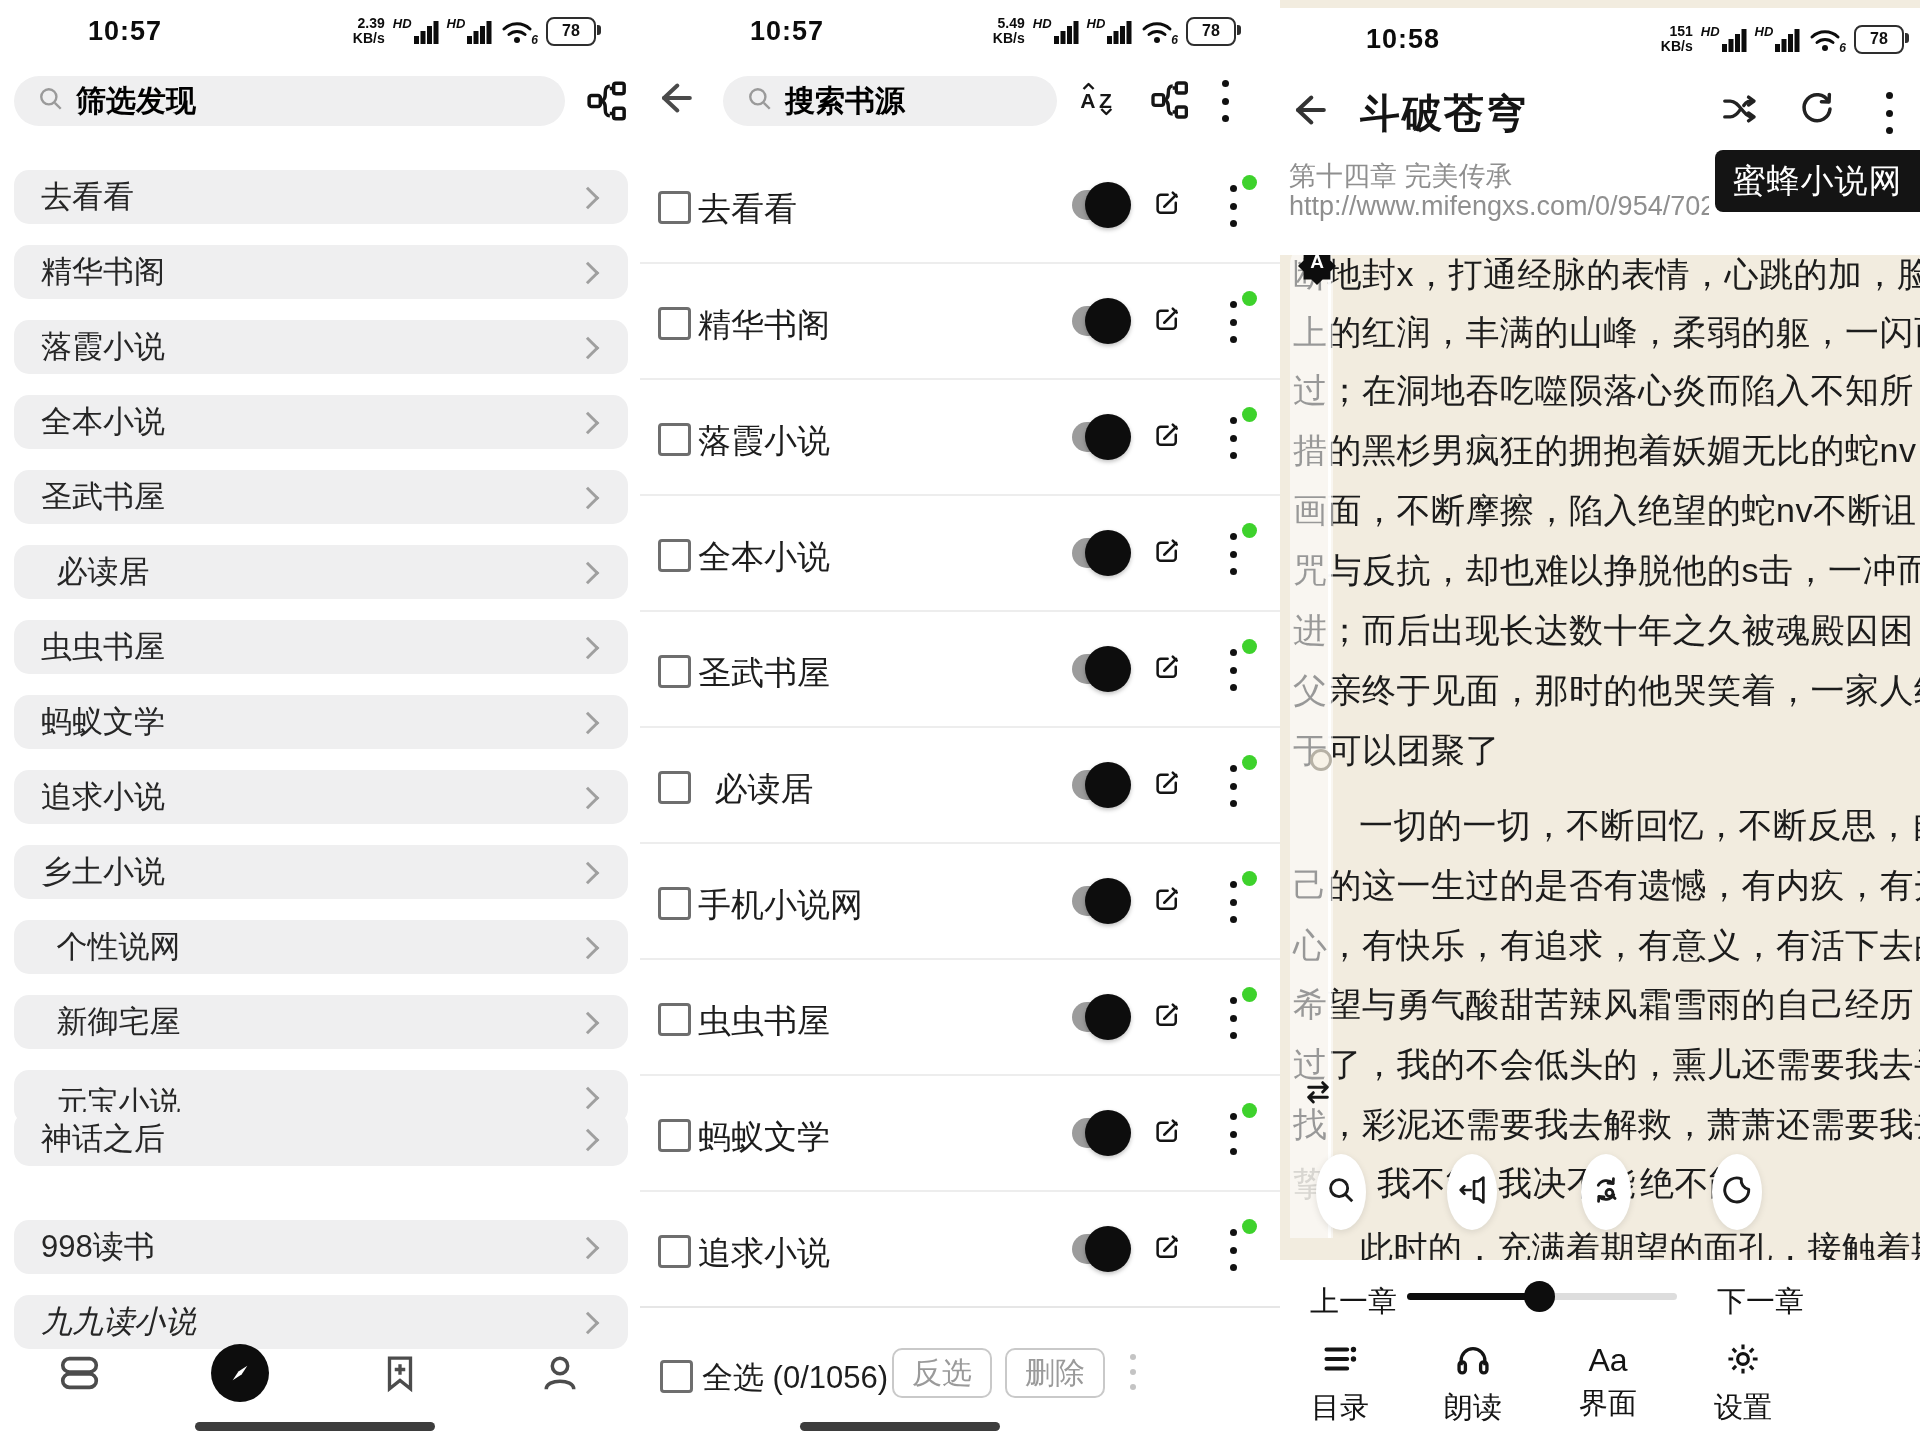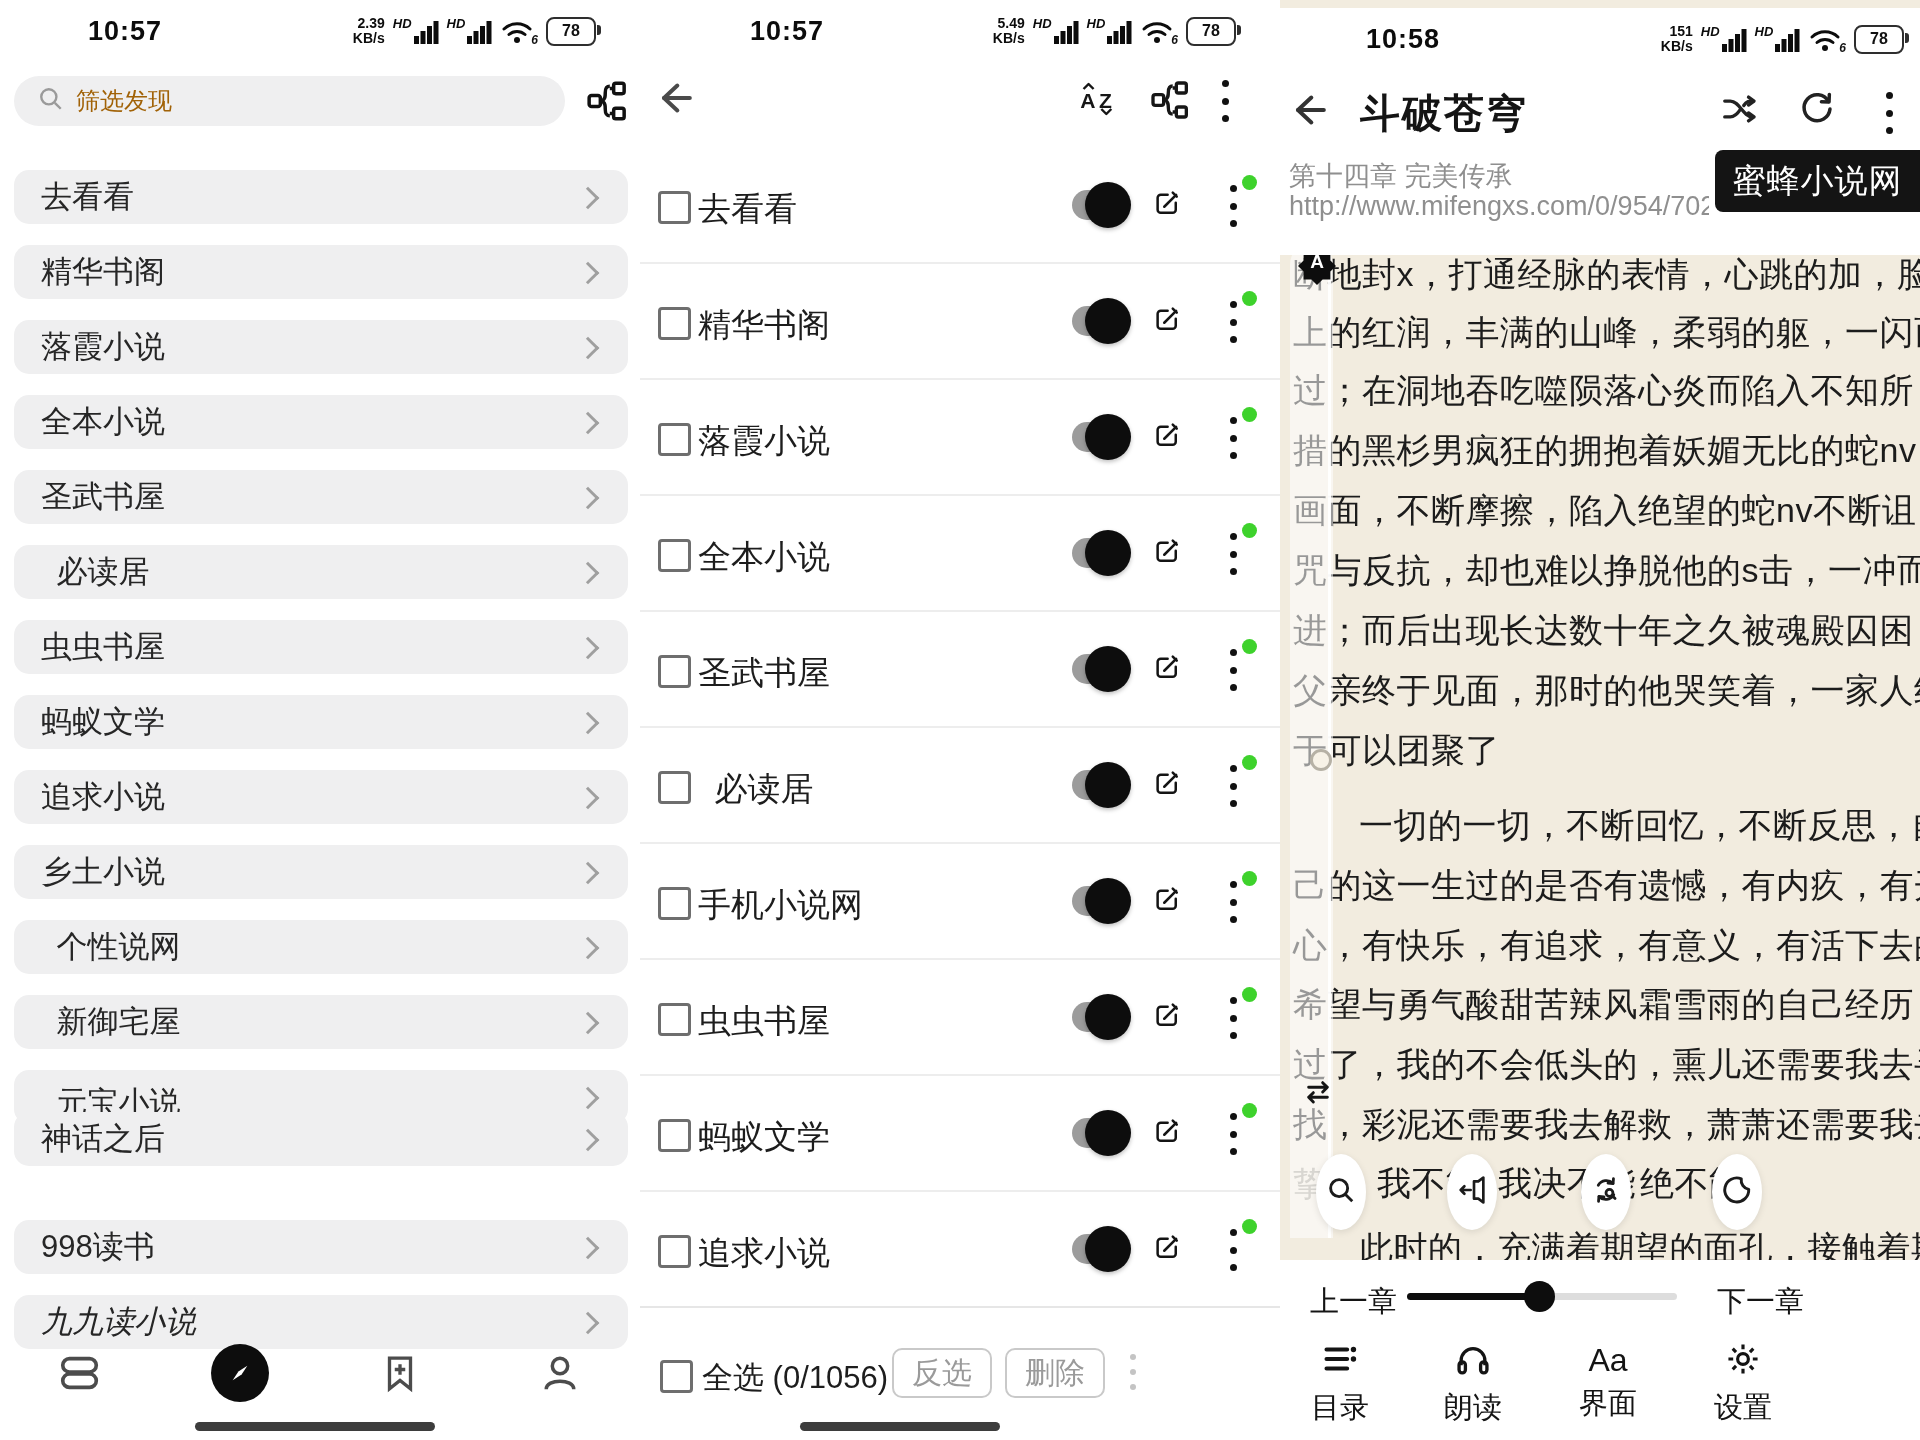--- a/index.html
+++ b/index.html
@@ -15,21 +15,21 @@
   .sig{display:flex;align-items:flex-start;gap:1px;}
   .hd{font-size:13px;font-weight:700;color:#0c0c0c;line-height:13px;}
   .wifi{position:relative;display:flex;align-items:flex-end;}
   .wnum{font-size:12px;font-weight:700;margin-left:-3px;margin-bottom:-2px;}
   .batt{position:relative;width:46px;height:25px;border:2.5px solid #2e2e2e;border-radius:8px;display:flex;align-items:center;justify-content:center;font-size:16px;font-weight:600;color:#111;background:#fff;}
   .batt::after{content:'';position:absolute;right:-7px;top:6px;width:4px;height:10px;background:#2e2e2e;border-radius:0 3px 3px 0;}
 
   
   .searchpill{position:absolute;left:14px;top:76px;width:551px;height:50px;border-radius:25px;background:#efeff0;display:flex;align-items:center;padding-left:24px;box-sizing:border-box;gap:12px;}
   #p2 .searchpill{left:83px;width:334px;}
-  .ph{font-size:24px;color:#a16207;}
+  .ph{font-size:30px;color:#000000;font-weight:bold;}
   .p1pill{position:absolute;left:14px;width:614px;height:54px;background:#efeff0;border-radius:15px;display:flex;align-items:center;padding-left:27px;box-sizing:border-box;font-size:31px;color:#262626;white-space:pre;}
   .chev{position:absolute;right:32px;top:20px;width:13px;height:13px;border-top:3px solid #9f9f9f;border-right:3px solid #9f9f9f;transform:rotate(45deg);}
   .groupbtn{position:absolute;top:80px;right:12px;}
   .p1nav{position:absolute;left:0;top:1328px;width:640px;height:90px;}
   .navslot{position:absolute;top:0;width:90px;height:90px;display:flex;align-items:center;justify-content:center;}
   .disc{width:58px;height:58px;border-radius:50%;background:#0d0d0d;display:flex;align-items:center;justify-content:center;}
   .homebar{position:absolute;top:1422px;height:9px;border-radius:5px;background:#3d3d3d;}
 
   
   .tb-ic{position:absolute;top:80px;}
@@ -224,20 +224,27 @@
         </span>
       <span class="batt">
           <span>78</span>
         </span>
     </div>
 
     <div class="tb-ic" style="left:14px;top:78px"><svg width="40" height="40" viewBox="0 0 24 24" fill="none" stroke="#4a4a4a" stroke-width="2.4" stroke-linecap="round" stroke-linejoin="round">
           <path d="M14 4.5 L6 12 L14 19.5"></path>
           <path d="M6 12 H21.5"></path>
         </svg></div>
+    <div class="searchpill">
+      <span><svg width="26" height="26" viewBox="0 0 24 24" fill="none" stroke="#9a9a9a" stroke-width="2.2">
+            <circle cx="10" cy="10" r="7"></circle>
+            <path d="M15.5 15.5 L21 21"></path>
+          </svg></span>
+      <span class="ph">搜索书源</span>
+    </div>
     <div class="tb-ic" style="left:438px"><svg width="40" height="38" viewBox="0 0 36 32" fill="none" stroke="#161616" stroke-width="2.2" stroke-linejoin="round">
           <path d="M5 7 L9.5 2.5 L14 7"></path>
           <path d="M21 25 L25.5 29.5 L30 25"></path>
           <text x="2" y="24" font-size="19" font-weight="600" fill="#161616" stroke="none">A</text>
           <text x="19" y="24" font-size="19" font-weight="600" fill="#161616" stroke="none">Z</text>
         </svg></div>
     <div class="tb-ic" style="left:510px"><svg width="40" height="40" viewBox="0 0 24 24" fill="none" stroke="#161616" stroke-width="2">
           <rect x="1.8" y="8.8" width="6.4" height="6.4" rx="1.4"></rect>
           <path d="M8.2 12 h2.2"></path>
           <path d="M13.6 3.6 c-2.6 0 -2.6 2.2 -2.6 3.8 c0 2 0 3.2 -1.8 4.6 c1.8 1.4 1.8 2.6 1.8 4.6 c0 1.6 0 3.8 2.6 3.8"></path>

